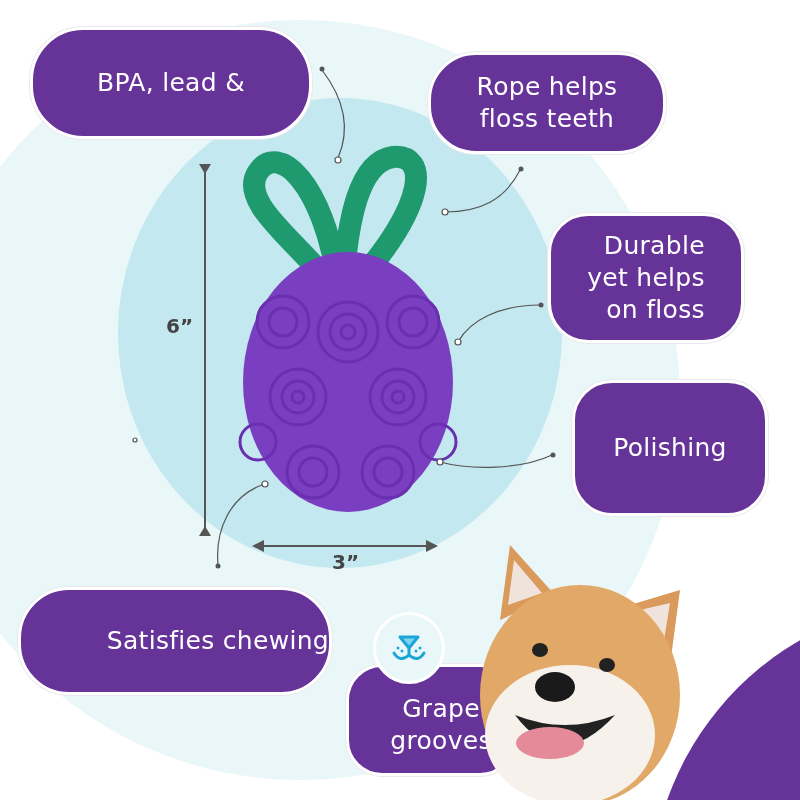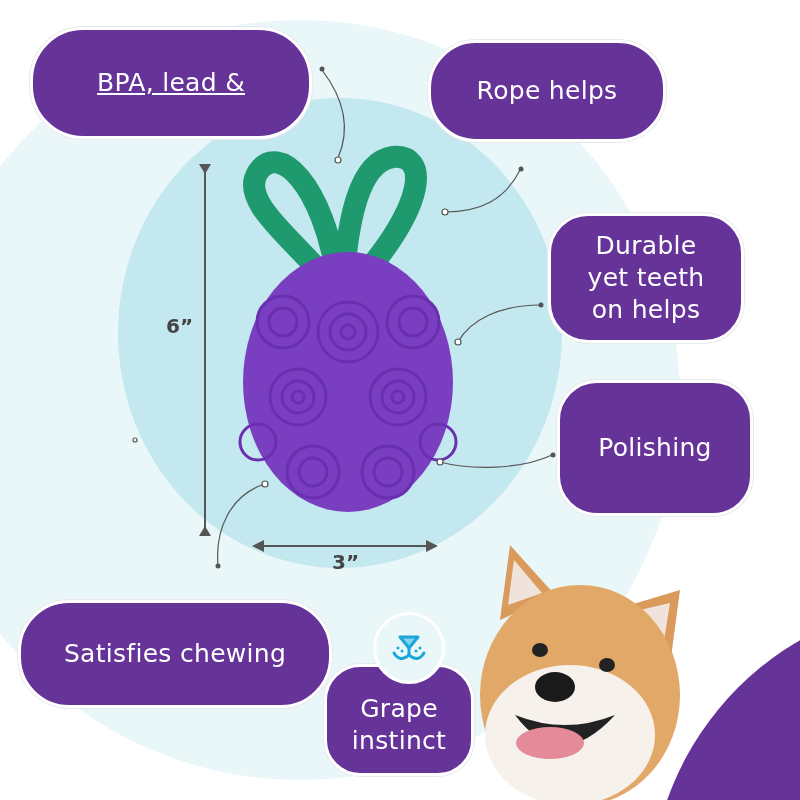--- a/index.html
+++ b/index.html
@@ -80,63 +80,64 @@
   </g>
   <g fill="#555">
     <circle cx="322" cy="69" r="2.5"></circle>
       <circle cx="521" cy="169" r="2.5"></circle>
     <circle cx="541" cy="305" r="2.5"></circle>
       <circle cx="553" cy="455" r="2.5"></circle>
     <circle cx="218" cy="566" r="2.5"></circle>
   </g>
 </svg>
 
-<div class="pill" style="left:30px; top:27px; width:276px; height:106px; border-radius:53px;text-decoration:underline;">
+<div class="pill" style="left:30px; top:27px; width:276px; height:106px; border-radius:53px;">
   <div>
       <span>BPA, lead &amp;</span>
     </div>
 </div>
-<div class="pill" style="left:428px; top:40px; width:232px; height:96px; border-radius:48px;text-align:center;">
+<div class="pill" style="left:428px; top:52px; width:232px; height:96px; border-radius:48px;text-align:center;">
   <div>
       <span>Rope helps</span>
+      <span>floss teeth</span>
     </div>
 </div>
-<div class="pill" style="left:548px; top:213px; width:190px; height:124px; border-radius:40px;">
+<div class="pill" style="left:548px; top:213px; width:190px; height:124px; border-radius:40px;text-align:right;">
   <div>
       <span>Durable</span>
-      <span>yet teeth</span>
-      <span>on helps</span>
+      <span>yet helps</span>
+      <span>on floss</span>
     </div>
 </div>
-<div class="pill" style="left:557px; top:380px; width:190px; height:130px; border-radius:40px;text-align:right;">
+<div class="pill" style="left:572px; top:380px; width:190px; height:130px; border-radius:40px;text-align:right;">
   <div>
       <span>Polishing</span>
     </div>
 </div>
-<div class="pill" style="left:18px; top:600px; width:308px; height:102px; border-radius:51px;">
+<div class="pill" style="left:18px; top:587px; width:308px; height:102px; border-radius:51px;justify-content:flex-end;">
   <div>
       <span>Satisfies chewing</span>
     </div>
 </div>
 
 <div style="position:absolute; left:373px; top:612px; width:66px; height:66px; border-radius:50%; background:#eaf7f9; border:3px solid #fff; z-index:2;">
   <svg width="66" height="66" viewBox="0 0 66 66">
     <polygon points="24,22 42,22 33,33" fill="#7fd3ee" stroke="#1aa6d8" stroke-width="3" stroke-linejoin="round"></polygon>
     <line x1="33" y1="33" x2="33" y2="40" stroke="#1aa6d8" stroke-width="3"></line>
     <path d="M18 38 Q 24 48, 33 40 Q 42 48, 48 38" fill="none" stroke="#1aa6d8" stroke-width="3" stroke-linecap="round"></path>
     <circle cx="22" cy="33" r="1.5" fill="#1aa6d8"></circle>
       <circle cx="26" cy="36" r="1.5" fill="#1aa6d8"></circle>
     <circle cx="44" cy="33" r="1.5" fill="#1aa6d8"></circle>
       <circle cx="40" cy="36" r="1.5" fill="#1aa6d8"></circle>
   </svg>
 </div>
-<div class="pill" style="left:324px; top:664px; width:144px; height:106px; border-radius:36px;">
+<div class="pill" style="left:346px; top:664px; width:144px; height:106px; border-radius:36px;padding-left:20px;">
   <div style="padding-top:10px;">
       <span>Grape</span>
-      <span>instinct</span>
+      <span>grooves</span>
     </div>
 </div>
 
 <svg style="position:absolute; left:480px; top:535px;" width="210" height="265" viewBox="0 0 210 265">
   <polygon points="20,85 30,10 75,60" fill="#d99a5b"></polygon>
   <polygon points="28,70 34,25 62,58" fill="#efe3dc"></polygon>
   <polygon points="150,70 200,55 190,130" fill="#d99a5b"></polygon>
   <polygon points="160,75 190,68 182,118" fill="#efe3dc"></polygon>
   <ellipse cx="100" cy="160" rx="100" ry="110" fill="#e2a868"></ellipse>
   <ellipse cx="90" cy="200" rx="85" ry="70" fill="#f7f1ec"></ellipse>

